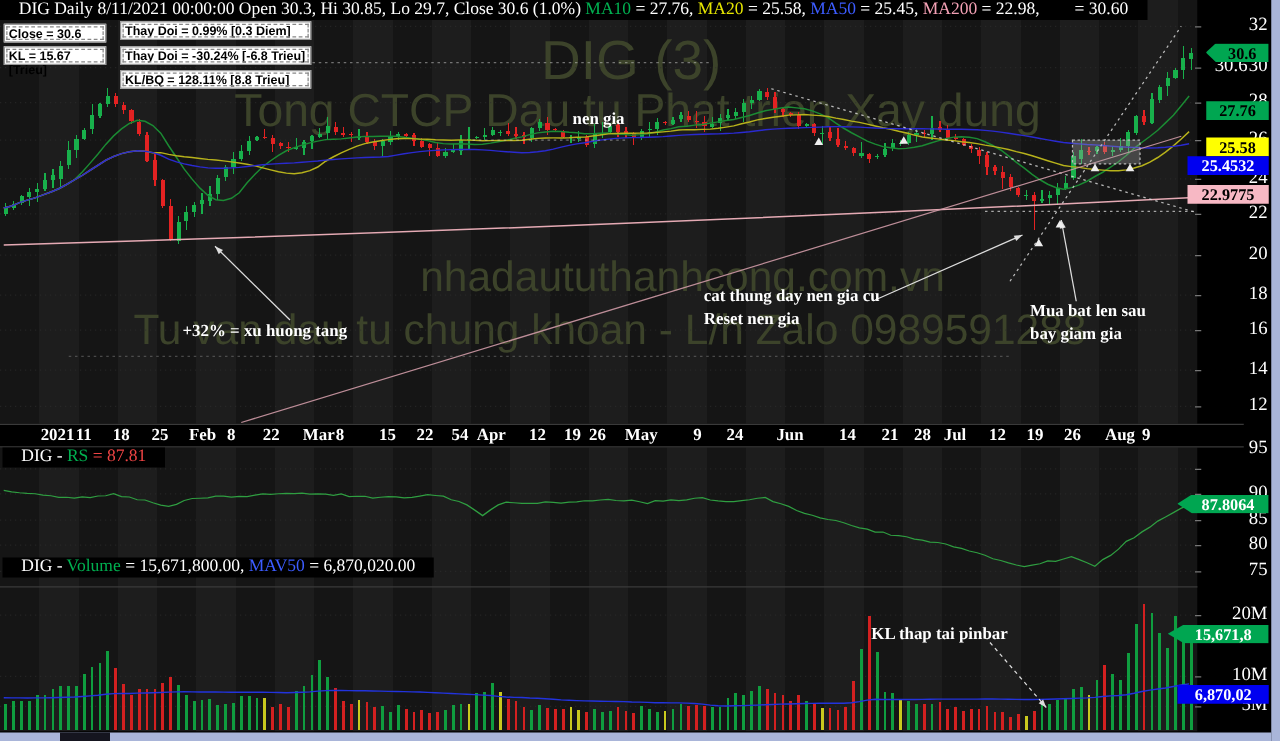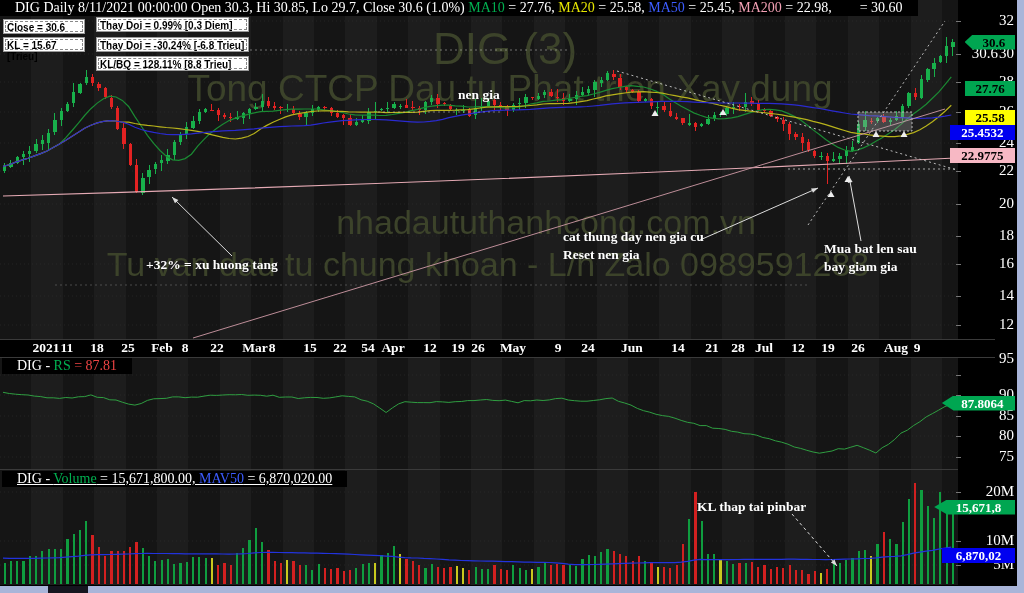--- a/index.html
+++ b/index.html
@@ -200,19 +200,19 @@
       <div class="tag arr" style="top: 34.5px; right: 9px; width: 50.4px; background: rgb(0, 166, 81); color: rgb(0, 0, 0); font-family: &quot;Liberation Serif&quot;, serif;">30.6</div>
       <div class="tag" style="top: 80.5px; right: 9px; width: 50px; background: rgb(0, 166, 81); color: rgb(0, 0, 0); font-family: &quot;Liberation Serif&quot;, serif;">27.76</div>
       <div class="tag" style="top: 109.5px; right: 9px; width: 50px; background: rgb(255, 255, 0); color: rgb(0, 0, 0); font-family: &quot;Liberation Serif&quot;, serif;">25.58</div>
       <div class="tag" style="top: 124.5px; right: 9px; width: 65.2px; background: rgb(0, 0, 240); color: rgb(255, 255, 255); font-family: &quot;Liberation Serif&quot;, serif;">25.4532</div>
       <div class="tag" style="top: 147.5px; right: 9px; width: 65.2px; background: rgb(247, 184, 196); color: rgb(0, 0, 0); font-family: &quot;Liberation Serif&quot;, serif;">22.9775</div>
       <div class="tag arr" style="top: 395.5px; right: 9px; width: 73.2px; background: rgb(0, 166, 81); color: rgb(255, 255, 255); font-family: &quot;Liberation Serif&quot;, serif;">87.8064</div>
       <div class="tag arr" style="top: 499.5px; right: 9px; width: 80.8px; background: rgb(0, 166, 81); color: rgb(255, 255, 255); font-family: &quot;Liberation Serif&quot;, serif;">15,671,8</div>
       <div class="tag" style="top: 547.5px; right: 9px; width: 72.8px; background: rgb(0, 0, 240); color: rgb(255, 255, 255); font-family: &quot;Liberation Serif&quot;, serif;">6,870,02</div>
     </div>
   <div class="hdr" id="rsheader" style="left:2px;top:358px;"><span style="color: rgb(255, 255, 255);">DIG - </span><span style="color: rgb(0, 176, 80);">RS</span><span style="color: #ef4444;"> = 87.81</span></div>
-  <div class="hdr" id="volheader" style="left:2px;top:471px;text-decoration:underline;"><span style="color: rgb(255, 255, 255);">DIG - </span><span style="color: rgb(0, 176, 80);">Volume</span><span style="color: rgb(255, 255, 255);"> = 15,671,800.00, </span><span style="color: rgb(60, 92, 255);">MAV50</span><span style="color: rgb(255, 255, 255);"> = 6,870,020.00</span></div>
+  <div class="hdr" id="volheader" style="left:2px;top:446px;"><span style="color: rgb(255, 255, 255);">DIG - </span><span style="color: rgb(0, 176, 80);">Volume</span><span style="color: rgb(255, 255, 255);"> = 15,671,800.00, </span><span style="color: rgb(60, 92, 255);">MAV50</span><span style="color: rgb(255, 255, 255);"> = 6,870,020.00</span></div>
   <div class="sep" style="top:469px;"></div>
   <div id="vscroll" style="background: rgb(169, 181, 217);"></div>
   <div id="hscroll" style="background: rgb(169, 181, 217);">
     <div id="hthumb" style="left: 48px; width: 40px;"></div>
   </div>
 </div>
 
 </body></html>

